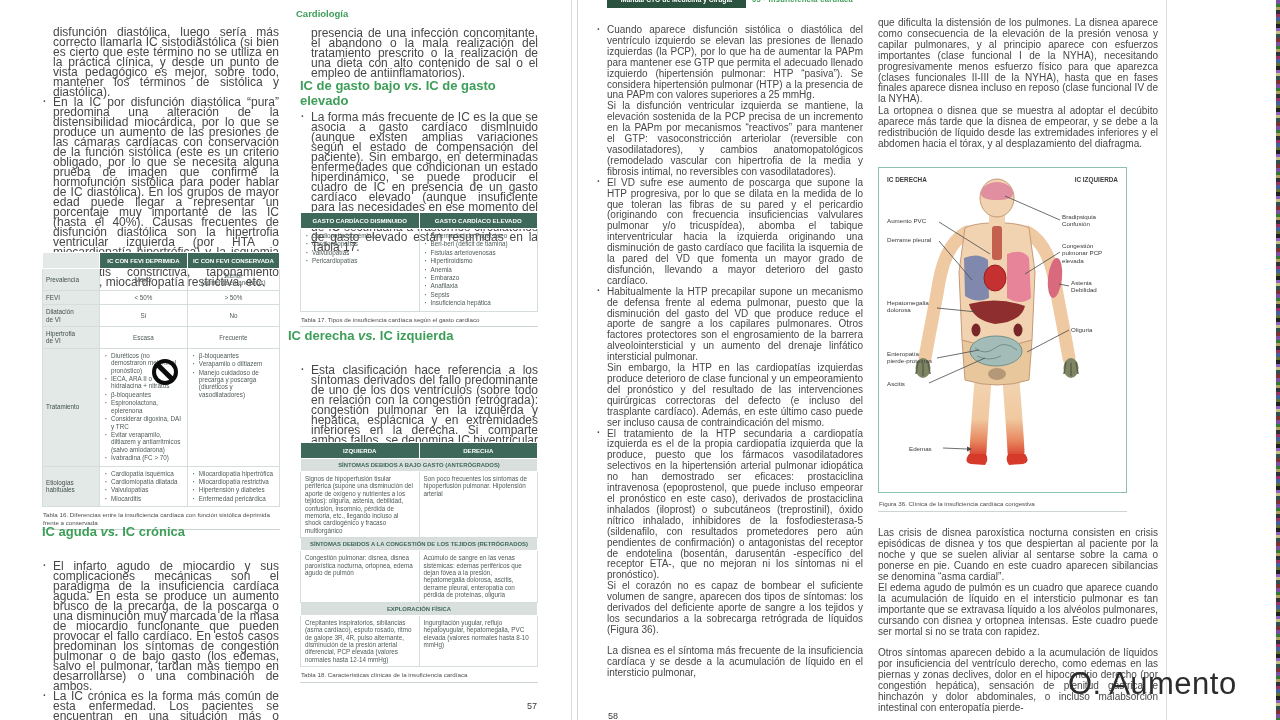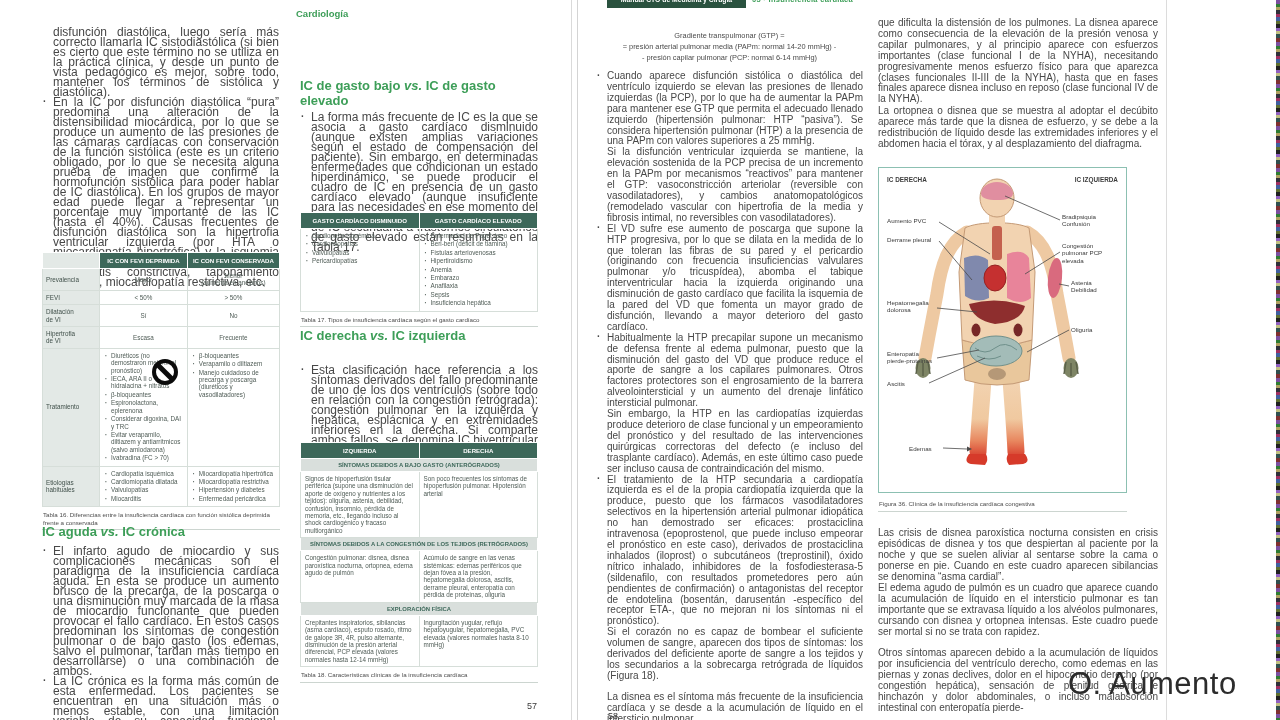--- a/index.html
+++ b/index.html
@@ -132,27 +132,30 @@
             <div class="ti">Hipertensión y diabetes</div>
             <div class="ti">Enfermedad pericárdica</div>
           </td>
         </tr>
       </tbody>
         </table>
       <div class="cap">Tabla 16. Diferencias entre la insuficiencia cardíaca con función sistólica deprimida frente a conservada</div>
     </div>
 
     <div class="abs" style="left:42px;top:524px;width:237px;">
-      <div class="hg" style="margin-bottom:7px;">
+      <div class="hg" style="margin-bottom:22px;">
         <span>IC aguda </span><span class="vs">vs.</span><span> IC crónica</span>
       </div>
       <div class="bt bul">El infarto agudo de miocardio y sus complicaciones mecánicas son el paradigma de la insuficiencia cardíaca aguda. En esta se produce un aumento brusco de la precarga, de la poscarga o una disminución muy marcada de la masa de miocardio funcionante que pueden provocar el fallo cardíaco. En estos casos predominan los síntomas de congestión pulmonar o de bajo gasto (los edemas, salvo el pulmonar, tardan más tiempo en desarrollarse) o una combinación de ambos.</div>
       <div class="bt bul">La IC crónica es la forma más común de esta enfermedad. Los pacientes se encuentran en una situación más o menos estable, con una limitación variable de su capacidad funcional. Generalmente experimentan “reagudizaciones” durante su evolución, bien por el deterioro progresivo de la función miocárdica o por la concurrencia de factores desencadenantes (algunos de los más frecuentes son la</div>
     </div>
 
+    <div class="abs" style="left:300px;top:28px;width:238px;">
+      <div class="bt cont">presencia de una infección concomitante, el abandono o la mala realización del tratamiento prescrito o la realización de una dieta con alto contenido de sal o el empleo de antiinflamatorios).</div>
+    </div>
     <div class="abs hg" style="left:300px;top:78px;width:245px;">
       <span>IC de gasto bajo </span><span class="vs">vs.</span><span> IC de gasto elevado</span>
     </div>
     <div class="abs" style="left:300px;top:112px;width:238px;">
       <div class="bt bul">La forma más frecuente de IC es la que se asocia a gasto cardíaco disminuido (aunque existen amplias variaciones según el estado de compensación del paciente). Sin embargo, en determinadas enfermedades que condicionan un estado hiperdinámico, se puede producir el cuadro de IC en presencia de un gasto cardíaco elevado (aunque insuficiente para las necesidades en ese momento del organismo). Las causas más frecuentes de IC secundaria a trastornos circulatorios de gasto elevado están resumidas en la Tabla 17.</div>
     </div>
 
     <div class="abs" style="left:300px;top:212px;width:238px;">
       <table>
         <tbody>
@@ -177,21 +180,21 @@
             <div class="ti">Anafilaxia</div>
             <div class="ti">Sepsis</div>
             <div class="ti">Insuficiencia hepática</div>
           </td>
         </tr>
       </tbody>
         </table>
       <div class="cap">Tabla 17. Tipos de insuficiencia cardíaca según el gasto cardíaco</div>
     </div>
 
-    <div class="abs hg" style="left:300px;top:328px;width:245px;">
+    <div class="abs hg" style="left:288px;top:328px;width:245px;">
       <span>IC derecha </span><span class="vs">vs.</span><span> IC izquierda</span>
     </div>
     <div class="abs" style="left:300px;top:365px;width:238px;">
       <div class="bt bul">Esta clasificación hace referencia a los síntomas derivados del fallo predominante de uno de los dos ventrículos (sobre todo en relación con la congestión retrógrada): congestión pulmonar en la izquierda y hepática, esplácnica y en extremidades inferiores en la derecha. Si comparte ambos fallos, se denomina IC biventricular (Tabla 18).</div>
     </div>
 
     <div class="abs" style="left:300px;top:442px;width:238px;">
       <table>
         <tbody>
             <tr>
@@ -232,37 +235,32 @@
   <div class="vline" style="left:1166px;background:#dcdcdc;"></div>
 
   <div class="abs" style="left:578px;top:0;width:588px;height:720px;overflow:visible;">
 
     <div class="abs" style="left:0;top:0;width:588px;height:9px;overflow:hidden;">
       <div class="rp-box" style="left:29px;">Manual CTO de Medicina y Cirugía</div>
       <div class="rp-ch" style="left:174px;">05 · Insuficiencia cardíaca</div>
     </div>
 
     <div class="abs" style="left:18px;top:25px;width:267px;">
-      <div class="formula">
-        <div>Gradiente transpulmonar (GTP) =</div>
-        <div>= presión arterial pulmonar media (PAPm: normal 14-20 mmHg) -</div>
-        <div>- presión capilar pulmonar (PCP: normal 6-14 mmHg)</div>
-      </div>
       <div class="bt2 bul">Cuando aparece disfunción sistólica o diastólica del ventrículo izquierdo se elevan las presiones de llenado izquierdas (la PCP), por lo que ha de aumentar la PAPm para mantener ese GTP que permita el adecuado llenado izquierdo (hipertensión pulmonar: HTP “pasiva”). Se considera hipertensión pulmonar (HTP) a la presencia de una PAPm con valores superiores a 25 mmHg.</div>
       <div class="bt2 cont">Si la disfunción ventricular izquierda se mantiene, la elevación sostenida de la PCP precisa de un incremento en la PAPm por mecanismos “reactivos” para mantener el GTP: vasoconstricción arteriolar (reversible con vasodilatadores), y cambios anatomopatológicos (remodelado vascular con hipertrofia de la media y fibrosis intimal, no reversibles con vasodilatadores).</div>
       <div class="bt2 bul">El VD sufre ese aumento de poscarga que supone la HTP progresiva, por lo que se dilata en la medida de lo que toleran las fibras de su pared y el pericardio (originando con frecuencia insuficiencias valvulares pulmonar y/o tricuspídea), abomba el tabique interventricular hacia la izquierda originando una disminución de gasto cardíaco que facilita la isquemia de la pared del VD que fomenta un mayor grado de disfunción, llevando a mayor deterioro del gasto cardíaco.</div>
       <div class="bt2 bul">Habitualmente la HTP precapilar supone un mecanismo de defensa frente al edema pulmonar, puesto que la disminución del gasto del VD que produce reduce el aporte de sangre a los capilares pulmonares. Otros factores protectores son el engrosamiento de la barrera alveolointersticial y un aumento del drenaje linfático intersticial pulmonar.</div>
       <div class="bt2 cont">Sin embargo, la HTP en las cardiopatías izquierdas produce deterioro de clase funcional y un empeoramiento del pronóstico y del resultado de las intervenciones quirúrgicas correctoras del defecto (e incluso del trasplante cardíaco). Además, en este último caso puede ser incluso causa de contraindicación del mismo.</div>
       <div class="bt2 bul">El tratamiento de la HTP secundaria a cardiopatía izquierda es el de la propia cardiopatía izquierda que la produce, puesto que los fármacos vasodilatadores selectivos en la hipertensión arterial pulmonar idiopática no han demostrado ser eficaces: prostaciclina intravenosa (epoprostenol, que puede incluso empeorar el pronóstico en este caso), derivados de prostaciclina inhalados (iloprost) o subcutáneos (treprostinil), óxido nítrico inhalado, inhibidores de la fosfodiesterasa-5 (sildenafilo, con resultados prometedores pero aún pendientes de confirmación) o antagonistas del receptor de endotelina (bosentán, darusentán -específico del receptor ETA-, que no mejoran ni los síntomas ni el pronóstico).</div>
-      <div class="bt2 cont mb">Si el corazón no es capaz de bombear el suficiente volumen de sangre, aparecen dos tipos de síntomas: los derivados del deficiente aporte de sangre a los tejidos y los secundarios a la sobrecarga retrógrada de líquidos (Figura 18).</div>
+      <div class="bt2 cont mb">Si el corazón no es capaz de bombear el suficiente volumen de sangre, aparecen dos tipos de síntomas: los derivados del deficiente aporte de sangre a los tejidos y los secundarios a la sobrecarga retrógrada de líquidos (Figura 36).</div>
       <div class="bt2 cont">La disnea es el síntoma más frecuente de la insuficiencia cardíaca y se desde a la acumulación de líquido en el intersticio pulmonar,</div>
     </div>
 
     <div class="abs bt2" style="left:300px;top:18px;width:280px;">que dificulta la distensión de los pulmones. La disnea aparece como consecuencia de la elevación de la presión venosa y capilar pulmonares, y al principio aparece con esfuerzos importantes (clase funcional I de la NYHA), necesitando progresivamente menos esfuerzo físico para que aparezca (clases funcionales II-III de la NYHA), hasta que en fases finales aparece disnea incluso en reposo (clase funcional IV de la NYHA).</div>
-    <div class="abs bt2" style="left:300px;top:106px;width:280px;">La ortopnea o disnea que se muestra al adoptar el decúbito aparece más tarde que la disnea de esfuerzo, y se debe a la redistribución de líquido desde las extremidades inferiores y el abdomen hacia el tórax, y al desplazamiento del diafragma.</div>
+    <div class="abs bt2" style="left:300px;top:106px;width:280px;">La ortopnea o disnea que se muestra al adoptar el decúbito aparece más tarde que la disnea de empeorar, y se debe a la redistribución de líquido desde las extremidades inferiores y el abdomen hacia el tórax, y al desplazamiento del diafragma.</div>
 
     <div class="abs figbox" style="left:300px;top:167px;width:249px;height:326px;">
       <svg width="247" height="324" viewBox="0 0 247 324" style="position:absolute;left:0;top:0;">
         <defs>
           <linearGradient id="legGrad" gradientUnits="userSpaceOnUse" x1="0" y1="212" x2="0" y2="290">
             <stop offset="0" stop-color="#f2d3b1"></stop>
             <stop offset="0.5" stop-color="#f0c9a0"></stop>
             <stop offset="0.78" stop-color="#e8875f"></stop>
             <stop offset="1" stop-color="#d63a2a"></stop>
           </linearGradient>

